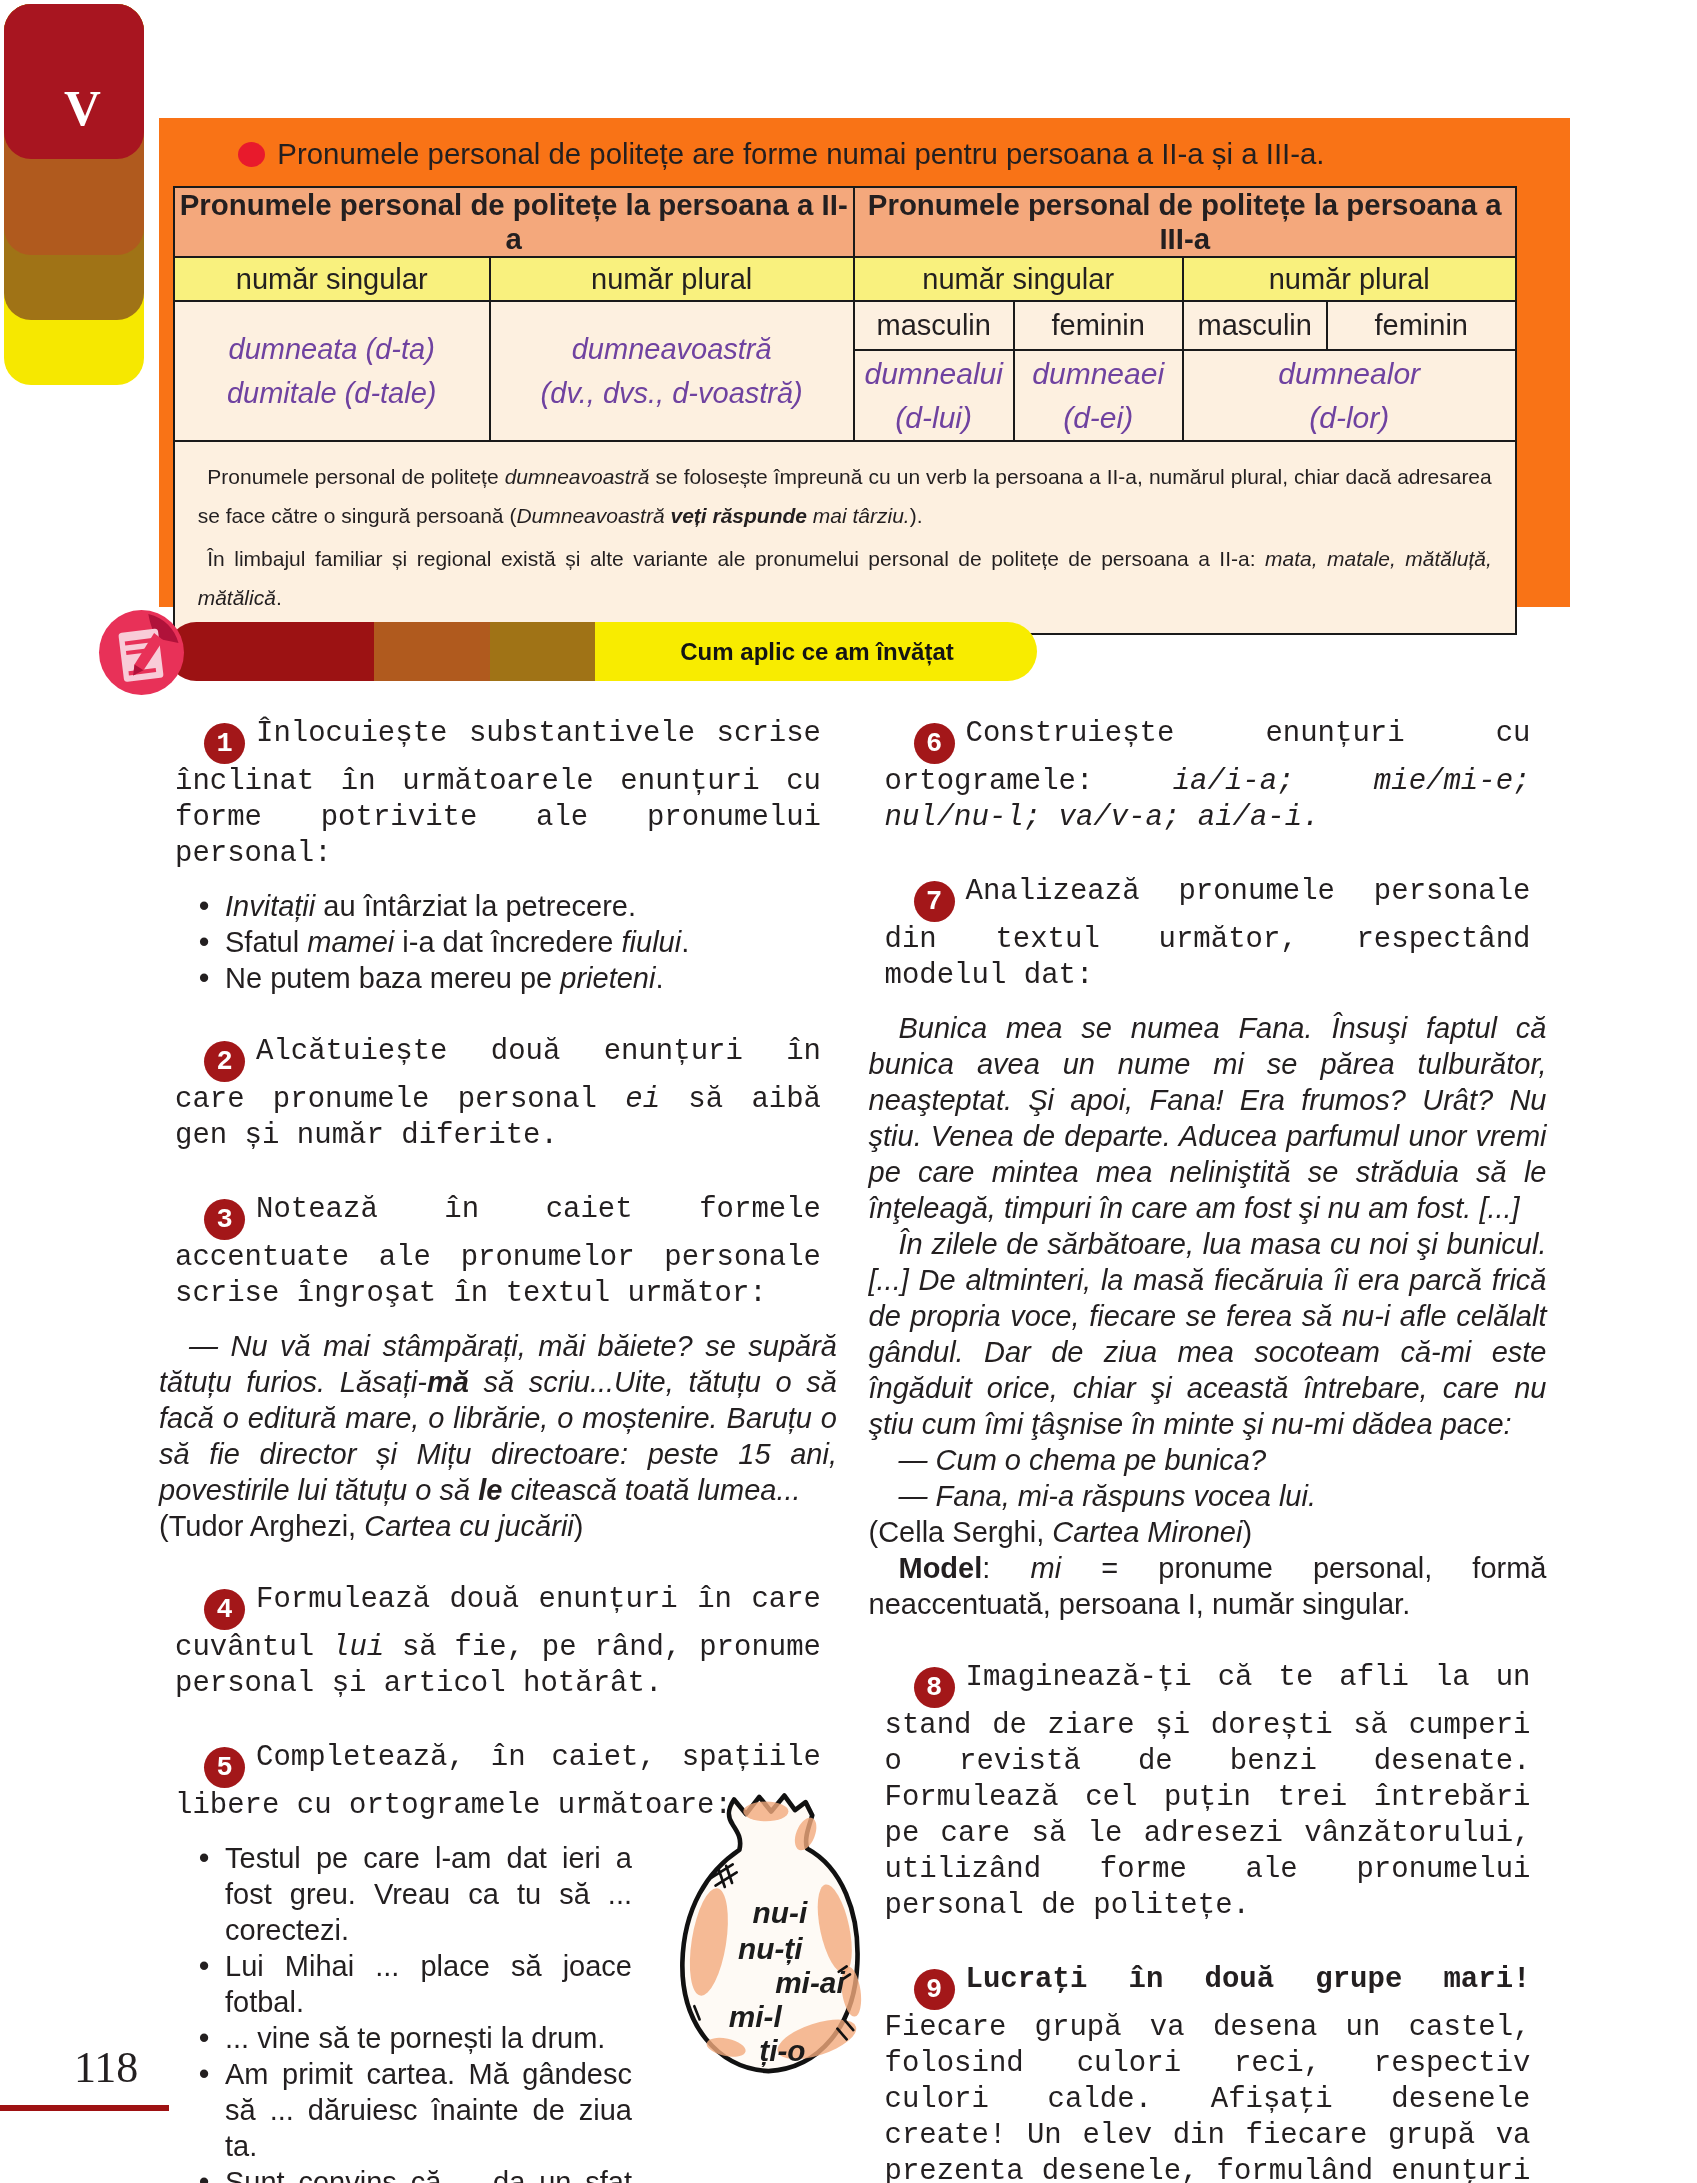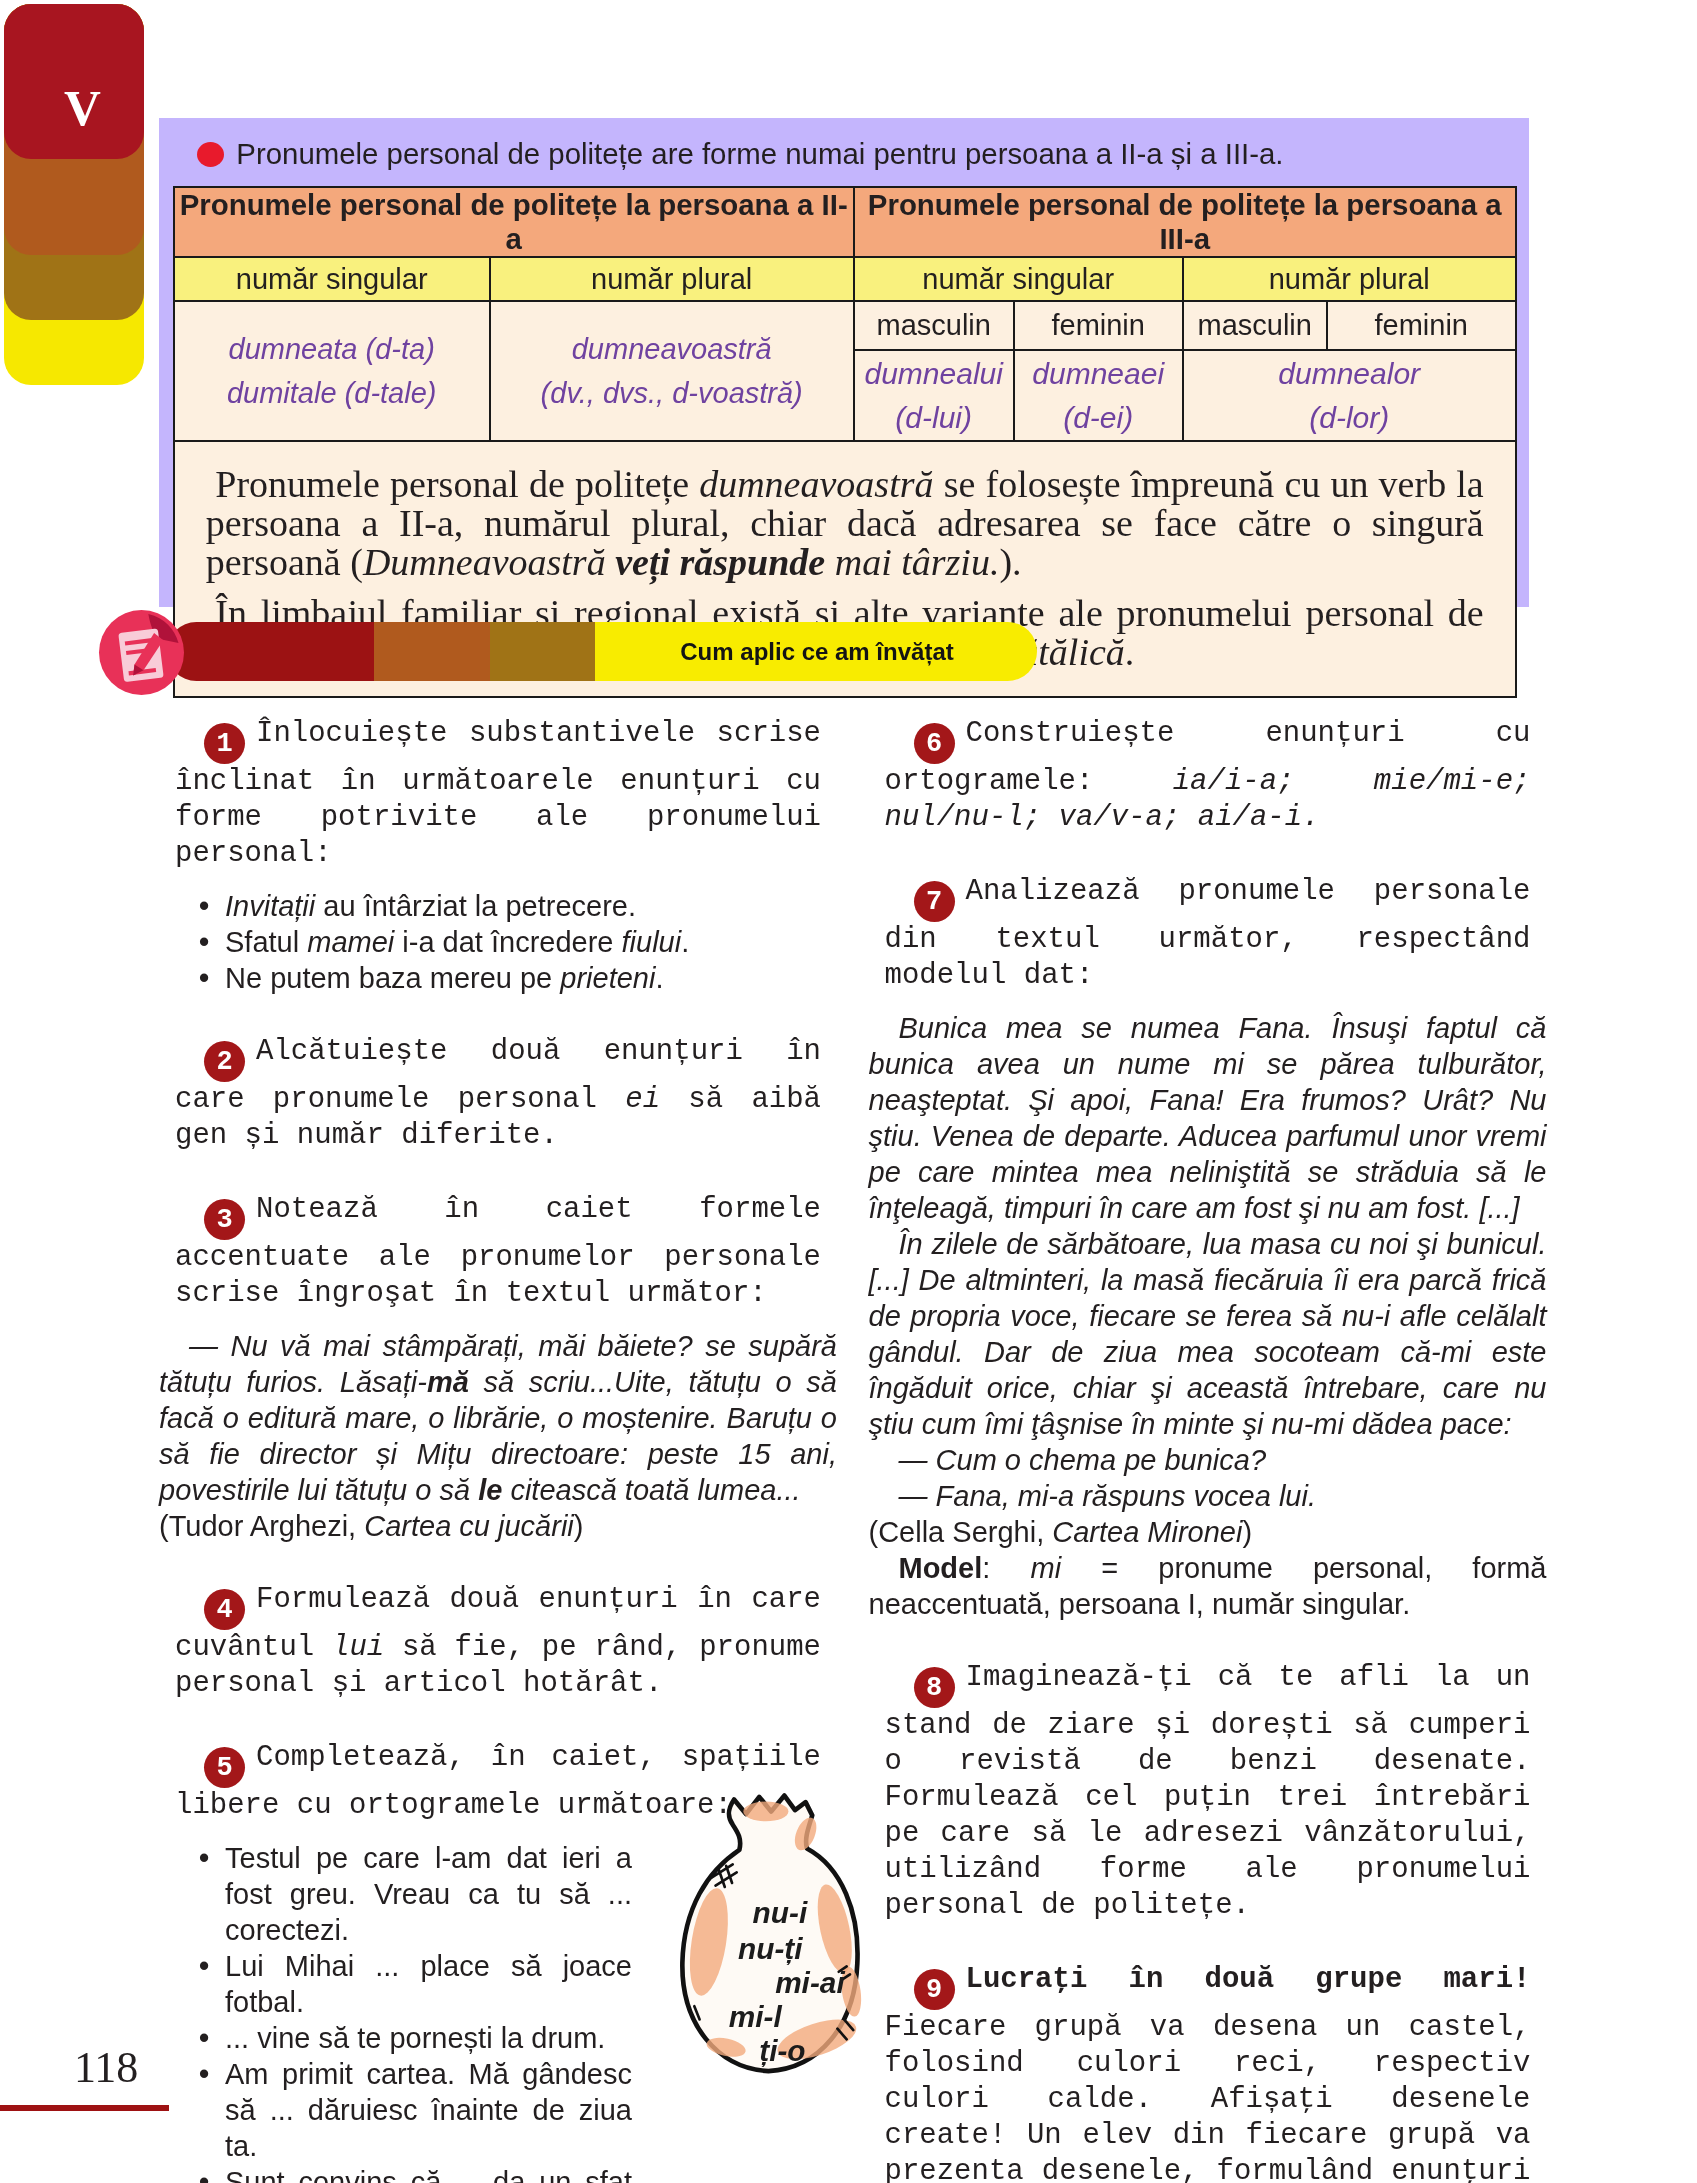--- a/index.html
+++ b/index.html
@@ -11,32 +11,32 @@
   
   .tab{position:absolute;left:4.1px;width:140px;border-radius:27px;}
   .t-yellow{top:4.1px;height:381px;background:#f6e800;z-index:1;}
   .t-gold{top:4.1px;height:316px;background:#a07316;z-index:2;}
   .t-brown{top:4.1px;height:251px;background:#b05a1e;z-index:3;}
   .t-red{top:4.1px;height:155px;background:#a81520;z-index:4;}
   .unit-letter{position:absolute;left:60px;top:75px;color:#ffffff;
        font-family:"Liberation Serif",serif;font-weight:bold;font-size:51px;}
 
   
-  .infobox{position:absolute;left:159px;top:118px;width:1370px;height:489px;background:#c4b5fd;}
+  .infobox{position:absolute;left:159px;top:118px;width:1370px;height:489px;background:#f97316;padding-left:41px;}
   .lead{margin:0;padding:18px 0 0 38px;font-size:29.4px;line-height:36px;display:flex;align-items:center;}
   .dot{flex:none;width:27px;height:25px;border-radius:50%;background:#e81a2c;margin-right:12.3px;}
   .ptable{position:absolute;left:13.7px;top:68px;width:1342px;border-collapse:collapse;table-layout:fixed;}
   .ptable td{border:2.7px solid #1a1a1a;text-align:center;vertical-align:middle;padding:0;}
   .r-head td{background:#f4a87c;font-weight:bold;font-size:29.4px;height:41px;}
   .r-sub td{background:#f9f17e;font-size:29px;height:42px;}
   .r-gen td{background:#fdf0e0;font-size:29px;height:47px;}
   .r-names td{background:#fdf0e0;height:89px;}
   .purple{color:#6f42a0;font-style:italic;font-size:30px;line-height:44px;background:#fdf0e0;}
   .r-note td{background:#fdf0e0;text-align:left;padding:11px 19px 12.3px 19px;}
-  .r-note p{margin:12px;font-size:38px;line-height:39px;text-align:justify;text-indent:9.6px;font-family:Liberation Serif, serif;}
+  .r-note p{margin:4px;font-size:21px;line-height:39px;text-align:justify;text-indent:9.6px;}
 
   
   .banner{position:absolute;left:99px;top:610px;width:883px;height:85px;}
   .bars{position:absolute;left:68px;top:12.3px;width:870px;height:59px;border-radius:29.4px;
         background:linear-gradient(90deg,#9c1213 0px,#9c1213 207px,#b05a1e 207px,#b05a1e 323px,
                    #a07316 323px,#a07316 428px,#f8ec00 428px,#f8ec00 100%);}
   .banner-title{position:absolute;left:497px;top:12.3px;width:442px;height:59px;line-height:59px;
         text-align:center;font-weight:bold;font-size:24px;color:#141414;}
   .bicon{position:absolute;left:0;top:0;width:85px;height:85px;border-radius:50%;background:#e83158;}
   .bicon svg{position:absolute;left:0;top:0;}

